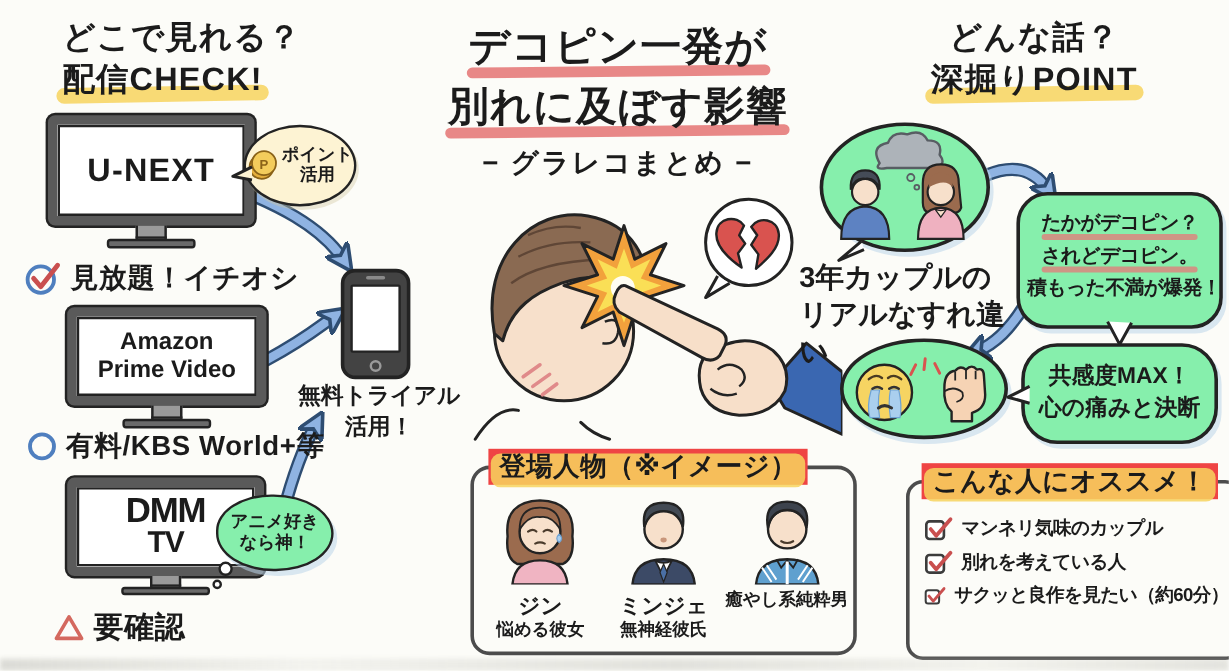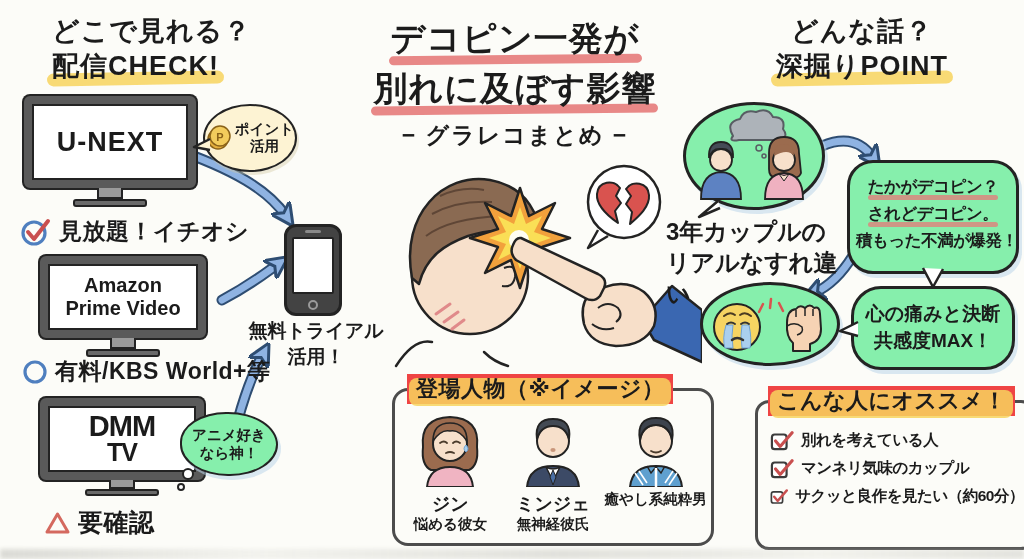--- a/index.html
+++ b/index.html
@@ -20,21 +20,21 @@
   .hl-tag::after { content:""; position:absolute; z-index:-1; left:-2px; right:-2px; top:4px; bottom:-2px;
     background:rgba(247,212,94,.85); border-radius:8px; }
 
   
   .title-line { position:relative; display:inline-block; z-index:0; font-size:34px; font-weight:900; letter-spacing:1px; }
   .title-line::after { content:""; position:absolute; z-index:-1; left:-2px; right:-2px; bottom:-2px;
     height:9px; background:rgba(226,106,106,.8); border-radius:5px; transform:rotate(-.6deg); }
   .subtitle { font-size:23px; font-weight:800; letter-spacing:2px; margin-top:8px; }
 
   
-  .tv { position:absolute; text-align:right; }
+  .tv { position:absolute; text-align:right;margin-left:16px; }
   .screen { background:#fff; border:8px solid #5a5a5a; border-radius:6px;
     box-shadow:0 0 0 2px #232323, inset 0 0 0 2px #232323;
     display:flex; flex-direction:column; align-items:center; justify-content:center; margin:0 auto; }
   .neck { width:26px; height:11px; background:#9a9a9a; border:2px solid #232323; border-top:none; margin:0 auto; }
   .base { width:74px; height:8px; background:#6a6a6a; border:2px solid #232323; border-radius:3px; margin:0 auto; }
   .tvlabel-xl { font-size:27px; font-weight:900; letter-spacing:1px; }
   .tvlabel-md { font-size:20px; font-weight:900; line-height:1.15; }
   .tvlabel-logo { font-size:29px; font-weight:900; line-height:.95; letter-spacing:-1px; }
 
   .note-row { position:absolute; display:flex; align-items:center; gap:7px; }
@@ -336,40 +336,40 @@
       <path d="M91,23 L91,30 M100,21 L100,29 M108,22 L108,29" stroke="#232323" stroke-width="1.5"></path>
       <path d="M82,39 Q90,34 97,40 Q99,46 92,48" fill="none" stroke="#232323" stroke-width="1.5"></path>
     </g>
   </svg>
 </div>
 
 <div class="bubble" style="left:851px;top:286px;width:164px;height:84px;border-radius:30px;display:flex;flex-direction:column;align-items:center;justify-content:center;font-size:19px;font-weight:900;line-height:1.4;">
   <svg class="tailsvg" width="22" height="22" style="left:-16px;top:30px;">
     <path d="M20,3 L2,12 L20,17" fill="#fff" stroke="#232323" stroke-width="2.5" stroke-linejoin="round"></path>
   </svg>
+  <div>共感度MAX！</div>
   <div>心の痛みと決断</div>
-  <div>共感度MAX！</div>
 </div>
 
 <div class="frame-box" style="left:755px;top:400px;width:280px;height:150px;border-radius:14px;">
   <div class="box-title" style="left:10px;"><span class="hl-tag">こんな人にオススメ！</span></div>
   <div class="rec-list">
     <div class="rec-row">
       <svg width="24" height="22" viewBox="0 0 26 24">
         <rect x="2" y="6" width="16" height="16" rx="3" fill="#fff" stroke="#3c3c3c" stroke-width="2.4"></rect>
         <path d="M6,13 L11,19 L24,4" fill="none" stroke="#c94f4f" stroke-width="3.4" stroke-linecap="round" stroke-linejoin="round"></path>
       </svg>
-      <span class="rec-text">別れを考えている人</span>
+      <span class="rec-text">マンネリ気味のカップル</span>
     </div>
     <div class="rec-row">
       <svg width="24" height="22" viewBox="0 0 26 24">
         <rect x="2" y="6" width="16" height="16" rx="3" fill="#fff" stroke="#3c3c3c" stroke-width="2.4"></rect>
         <path d="M6,13 L11,19 L24,4" fill="none" stroke="#c94f4f" stroke-width="3.4" stroke-linecap="round" stroke-linejoin="round"></path>
       </svg>
-      <span class="rec-text">マンネリ気味のカップル</span>
+      <span class="rec-text">別れを考えている人</span>
     </div>
     <div class="rec-row">
       <svg width="24" height="22" viewBox="0 0 26 24">
         <rect x="2" y="6" width="16" height="16" rx="3" fill="#fff" stroke="#3c3c3c" stroke-width="2.4"></rect>
         <path d="M6,13 L11,19 L24,4" fill="none" stroke="#c94f4f" stroke-width="3.4" stroke-linecap="round" stroke-linejoin="round"></path>
       </svg>
       <span class="rec-text">サクッと良作を見たい（約60分）</span>
     </div>
   </div>
 </div>

